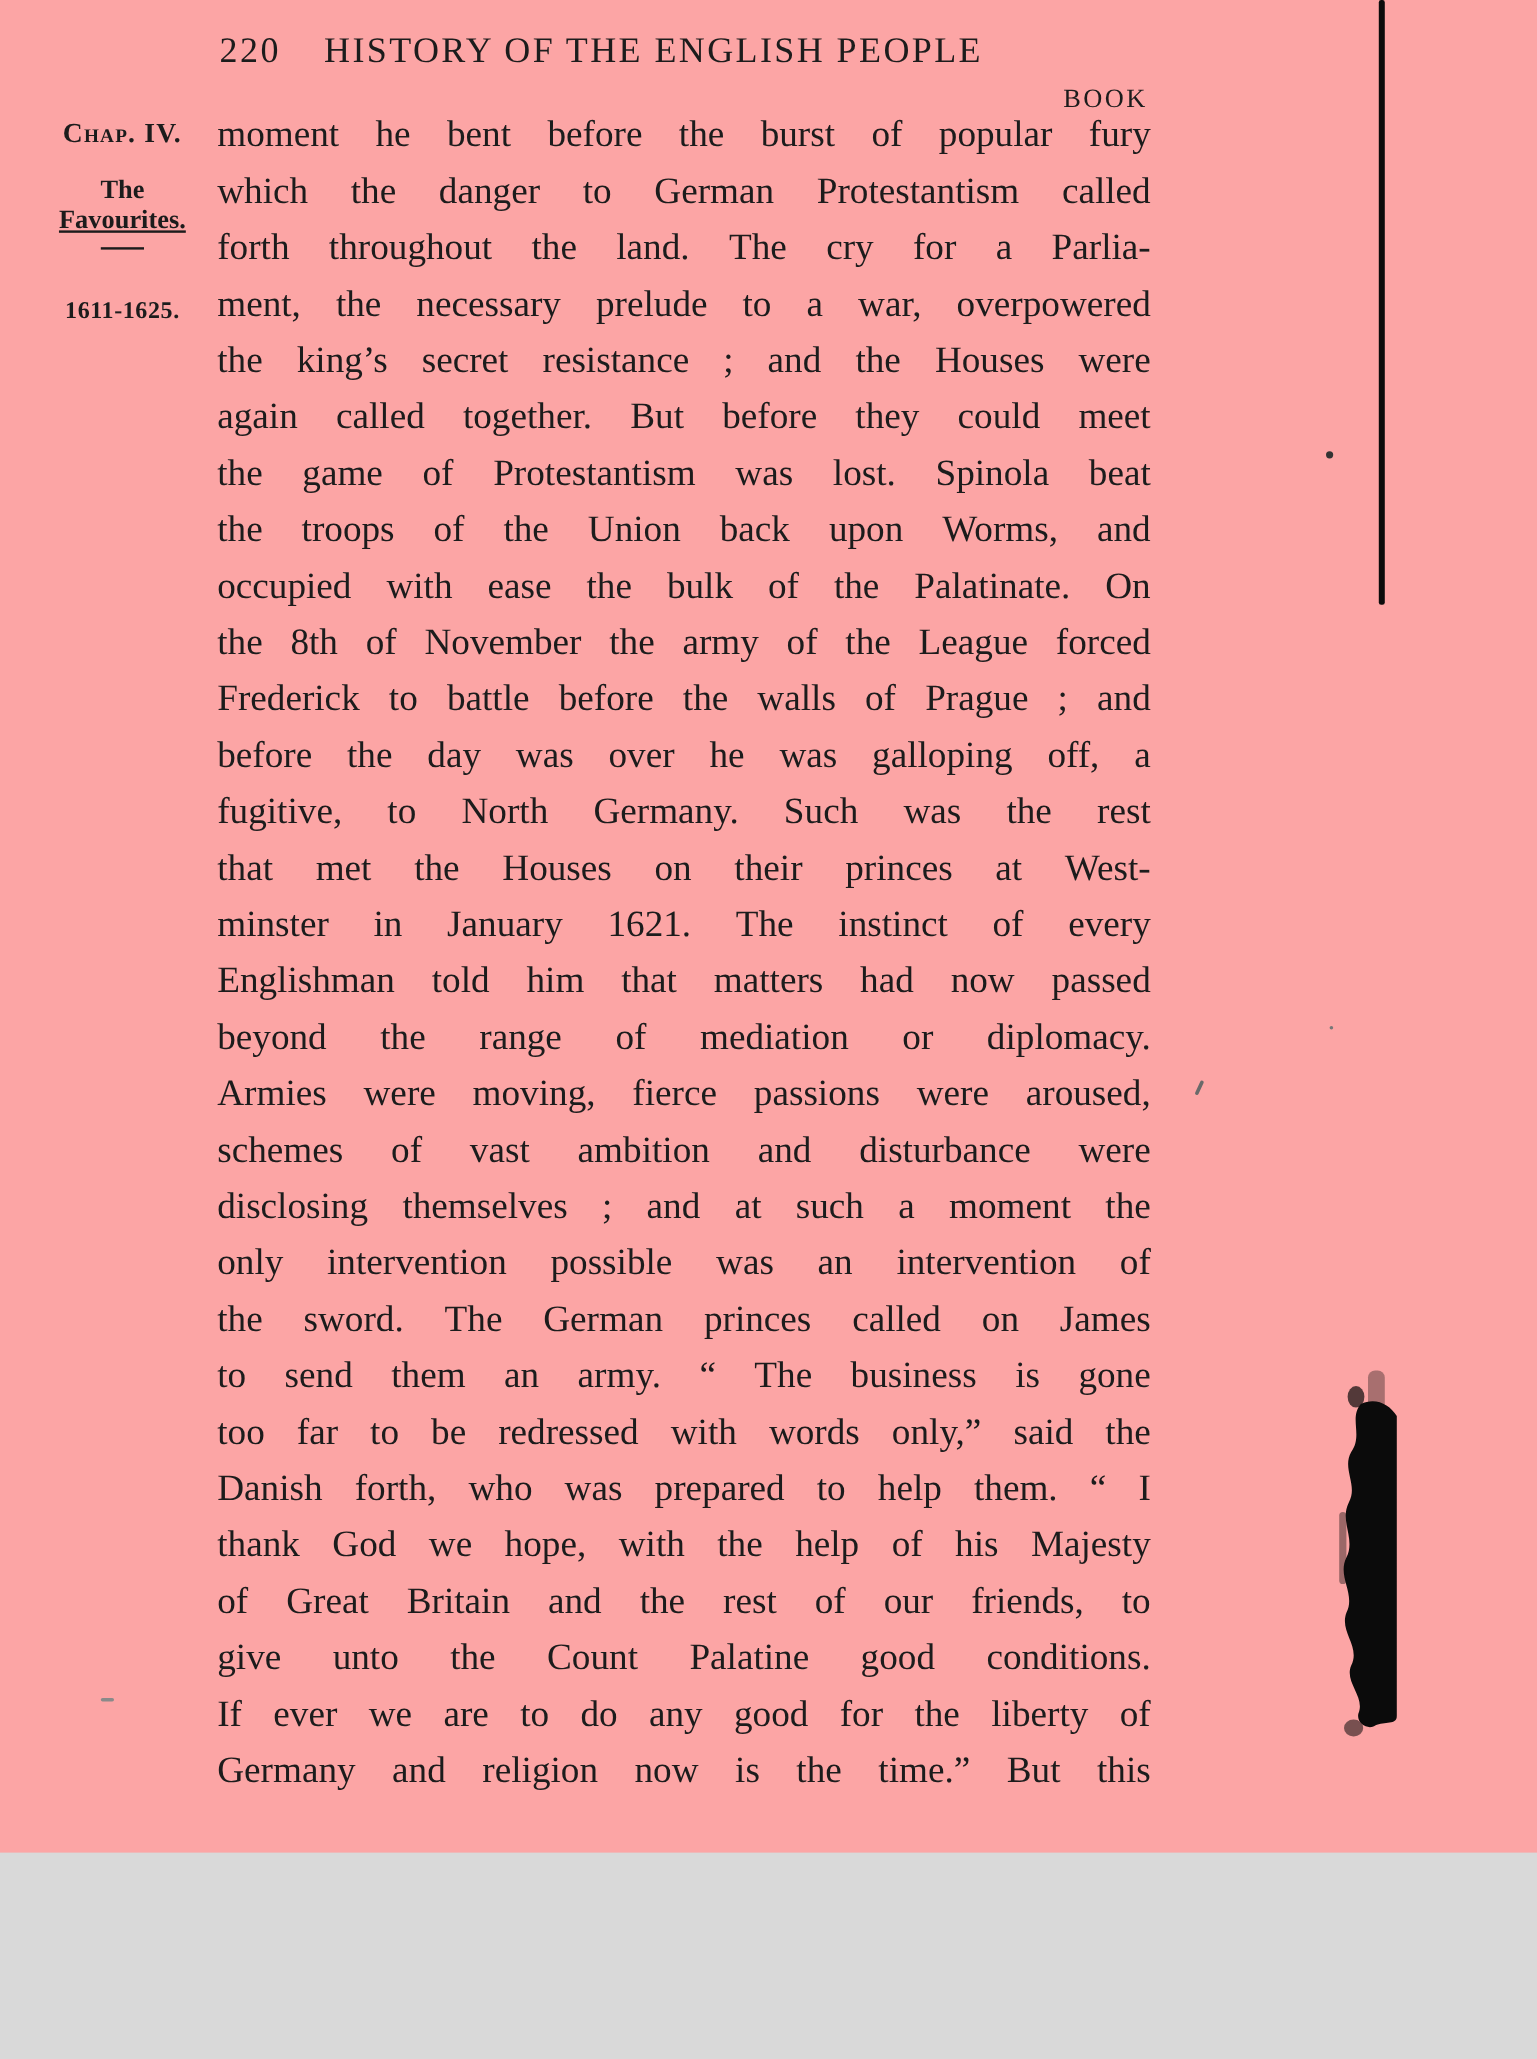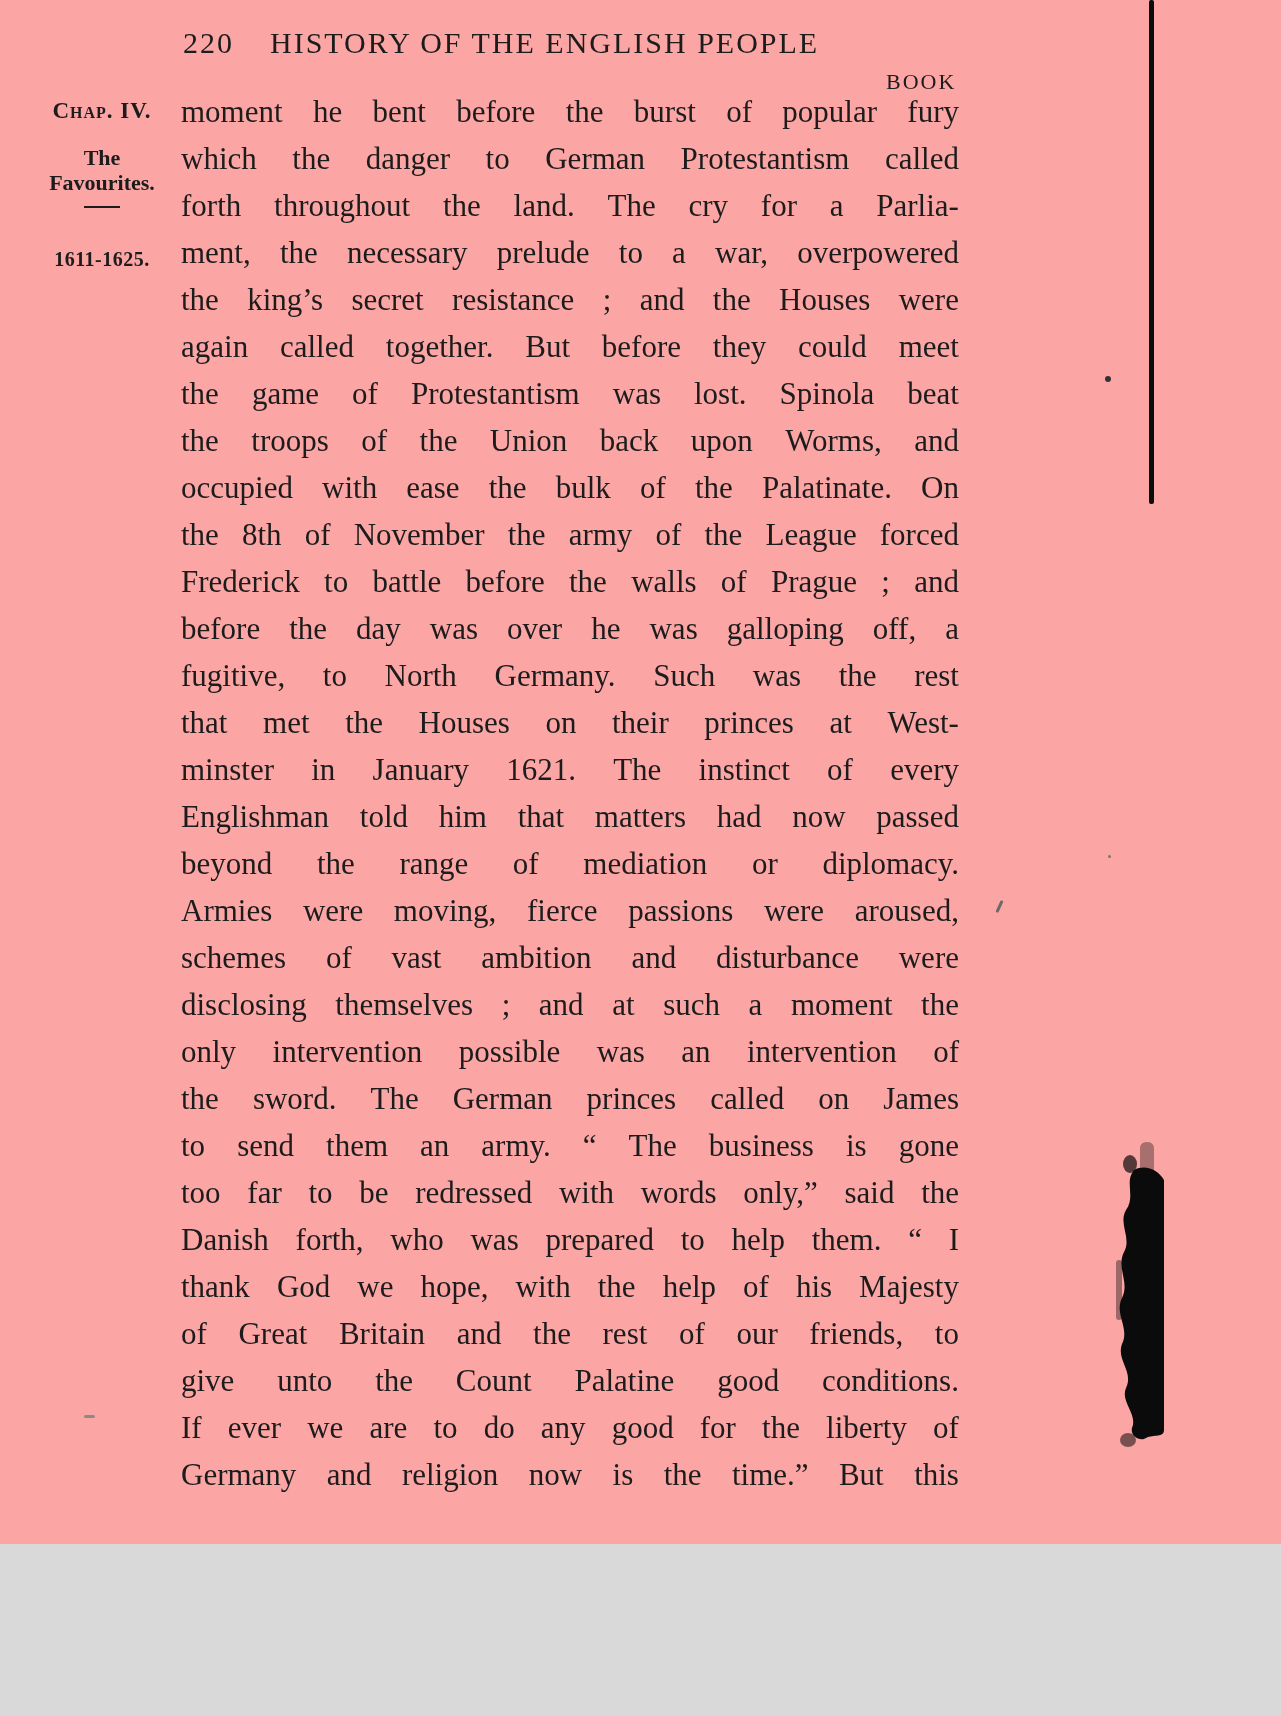--- a/index.html
+++ b/index.html
@@ -34,21 +34,21 @@
   .margin-notes {
     position: absolute; left: 28px; top: 98px; width: 148px;
     text-align: center;
   }
   .chapter-label {
     font-size: 23px; font-variant: small-caps; letter-spacing: 1px;
     margin-bottom: 22px;
     font-weight: bold;
   }
   .note-the   { font-size: 22px; font-weight: bold; line-height: 24px; }
-  .note-fav   { font-size: 22px; font-weight: bold; line-height: 26px; }
+  .note-fav   { font-size: 22px; font-weight: bold; line-height: 26px; text-decoration: underline; }
   .margin-rule {
     width: 36px; height: 2px; background: #1c1c1c; margin: 10px auto 8px auto;
   }
   .date-range { font-size: 20px; font-weight: bold; letter-spacing: 0.5px; margin-top: 40px; }
 
   
   .body-text {
     position: absolute; left: 181px; top: 88px; width: 778px;
     font-size: 31px;
   }

